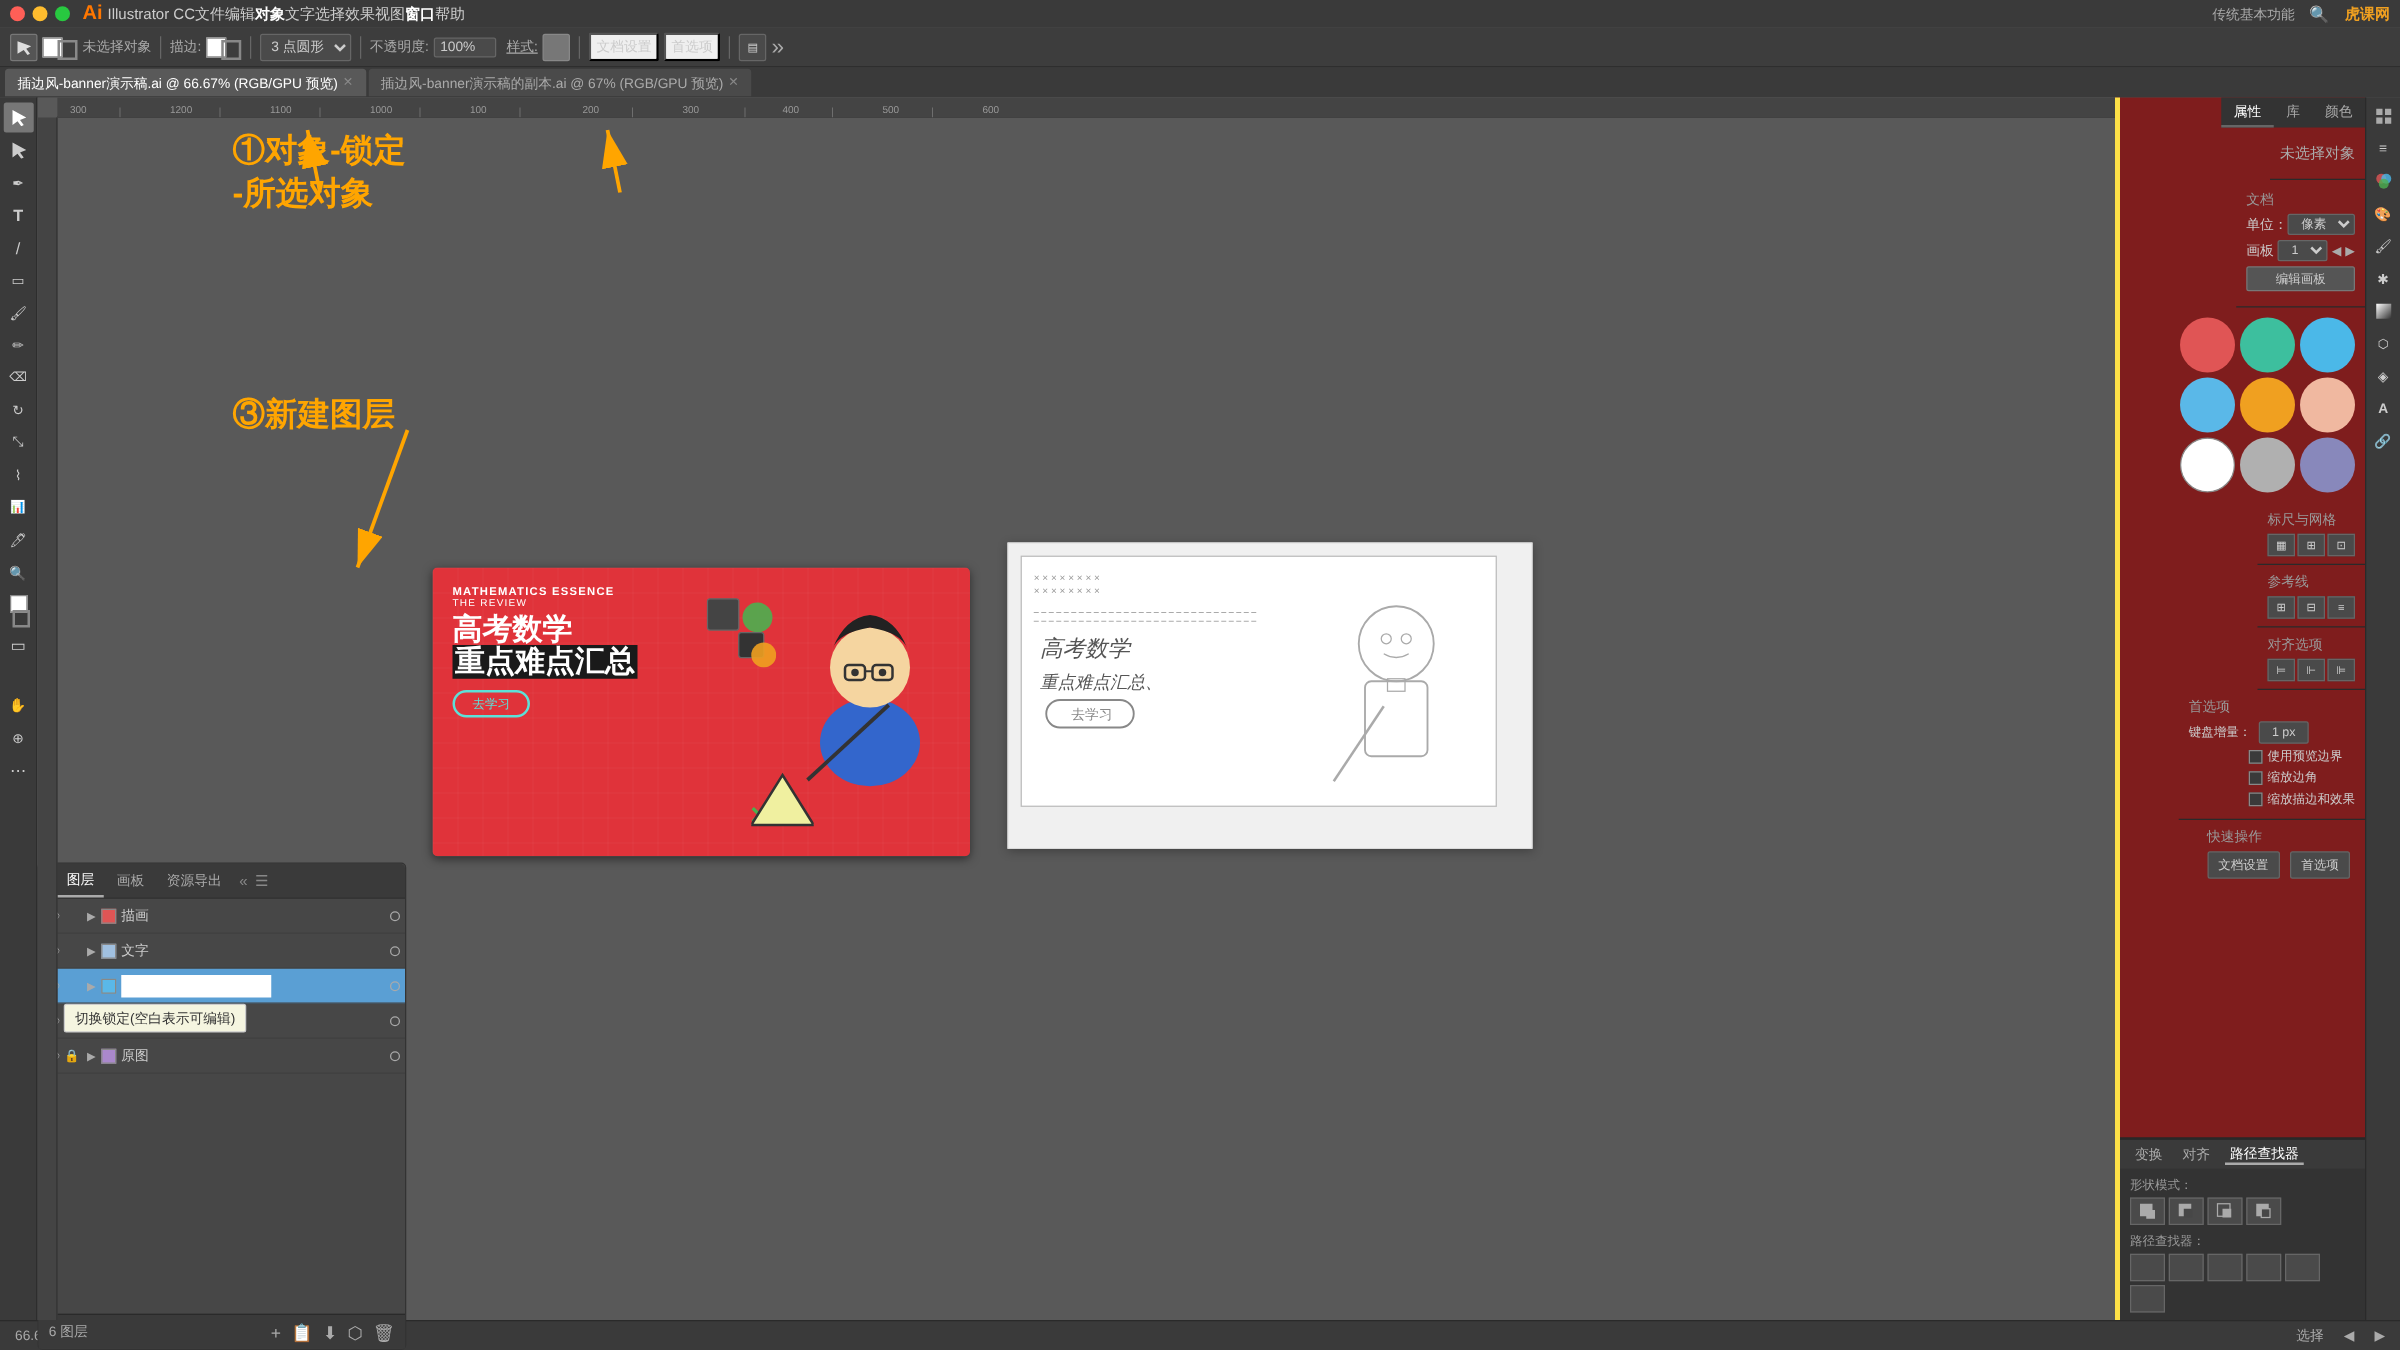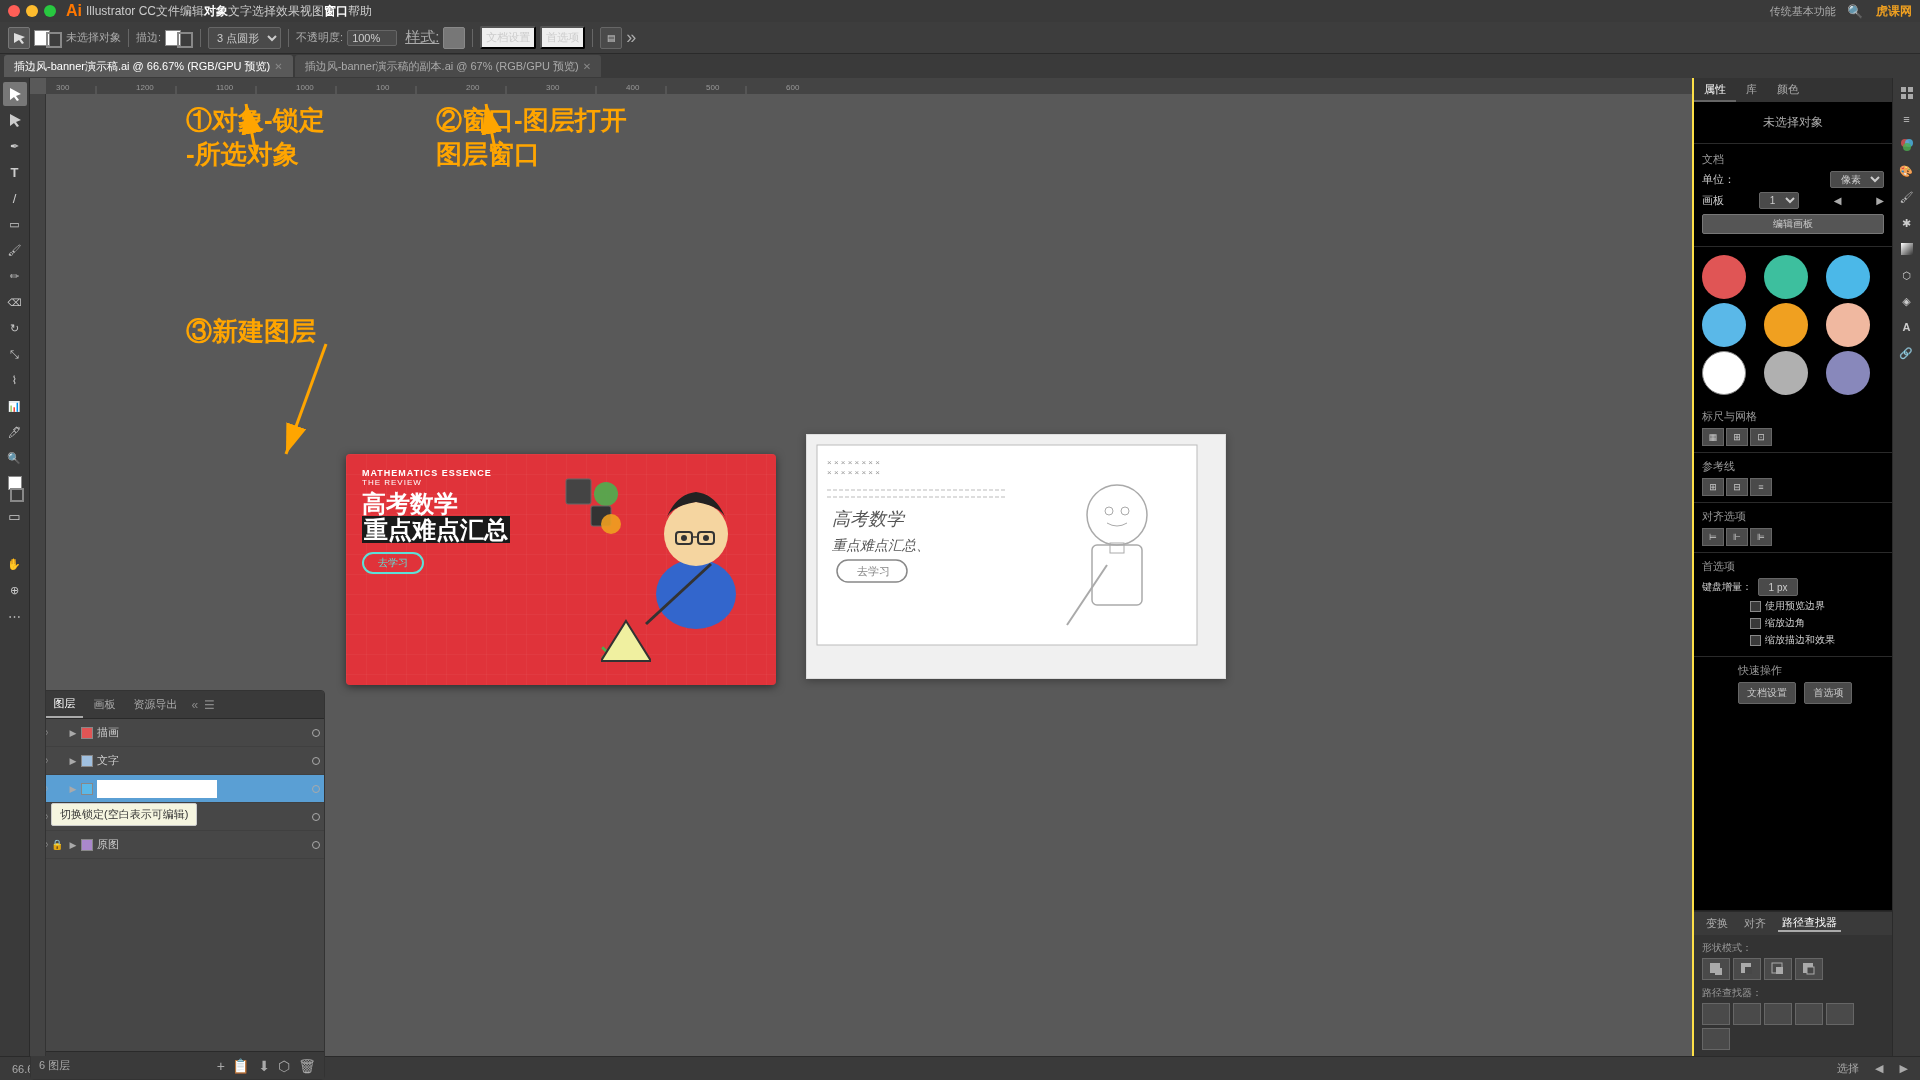--- a/index.html
+++ b/index.html
@@ -100,24 +100,25 @@
     .canvas-area {
       flex: 1;
       background: #595959;
       position: relative;
       overflow: hidden;
     }
 
     
     .right-panel {
       width: 200px;
-      background: #000000;
-      border-left: 2px solid #fde047;
+      background: #7f1d1d;
+      border-left: 4px solid #fde047;
       display: flex;
       flex-direction: column;
+      align-items: flex-end;
     }
     .right-panel-tabs {
       display: flex;
       height: 24px;
       background: #333;
     }
     .rp-tab {
       padding: 0 10px;
       font-size: 11px;
       color: #aaa;
@@ -409,21 +410,21 @@
       <div style="width:16px;height:16px;background:#fff;border:1px solid #888;"></div>
       <div style="width:16px;height:16px;background:transparent;border:2px solid #888;margin-left:-6px;margin-top:4px;"></div>
     </div>
     <div class="toolbar-divider"></div>
     <select class="toolbar-select">
       <option>3 点圆形</option>
     </select>
     <div class="toolbar-divider"></div>
     <span style="color:#aaa;font-size:11px;">不透明度:</span>
     <input type="text" value="100%" style="width: 50px; background: rgb(74, 74, 74); border: 1px solid rgb(102, 102, 102); color: rgb(204, 204, 204); font-size: 11px; padding: 1px 4px; border-radius: 2px;">
-    <span style="color:#aaa;font-size:15px;margin-left:4px;text-decoration:underline;">样式:</span>
+    <span style="color:#aaa;font-size:11px;margin-left:4px;text-decoration:underline;">样式:</span>
     <div style="width:22px;height:22px;background:#777;border:1px solid #888;border-radius:2px;"></div>
     <div class="toolbar-divider"></div>
     <button class="toolbar-item">文档设置</button>
     <button class="toolbar-item">首选项</button>
     <div class="toolbar-divider"></div>
     <div style="width:22px;height:22px;background:#4a4a4a;border:1px solid #666;display:flex;align-items:center;justify-content:center;cursor:pointer;border-radius:2px;">
       <span style="color:#ccc;font-size:9px;">▤</span>
     </div>
     <span style="color:#aaa;font-size:18px;margin-left:auto;cursor:pointer;">»</span>
   </div>
@@ -541,24 +542,20 @@
 
     <div style="position:absolute;top:16px;left:0;width:16px;bottom:0;background:#444;border-right:1px solid #333;z-index:10;"></div>
 
     <div style="position:absolute;top:16px;left:16px;right:0;bottom:0;">
 
       <div style="position:absolute;top:10px;left:140px;color:#FFA500;font-size:26px;font-weight:bold;line-height:1.3;">
         <span style="white-space:pre-line;">①对象-锁定
 -所选对象</span>
       </div>
 
-      <div style="position:absolute;top:10px;left:390px;color:#FFA500;font-size:26px;font-weight:bold;line-height:1.3;">
-        <span style="white-space:pre-line;">②窗口-图层打开
-图层窗口</span>
-      </div>
 
       <svg class="svg-arrow" style="position:absolute;top:0;left:180px;width:100px;height:100px;">
         <defs>
           <marker id="arrowhead1" markerWidth="10" markerHeight="7" refX="10" refY="3.5" orient="auto">
             <polygon points="0 0, 10 3.5, 0 7" fill="#FFA500"></polygon>
           </marker>
         </defs>
         <line x1="30" y1="60" x2="20" y2="10" stroke="#FFA500" stroke-width="3" marker-end="url(#arrowhead1)"></line>
       </svg>
 

